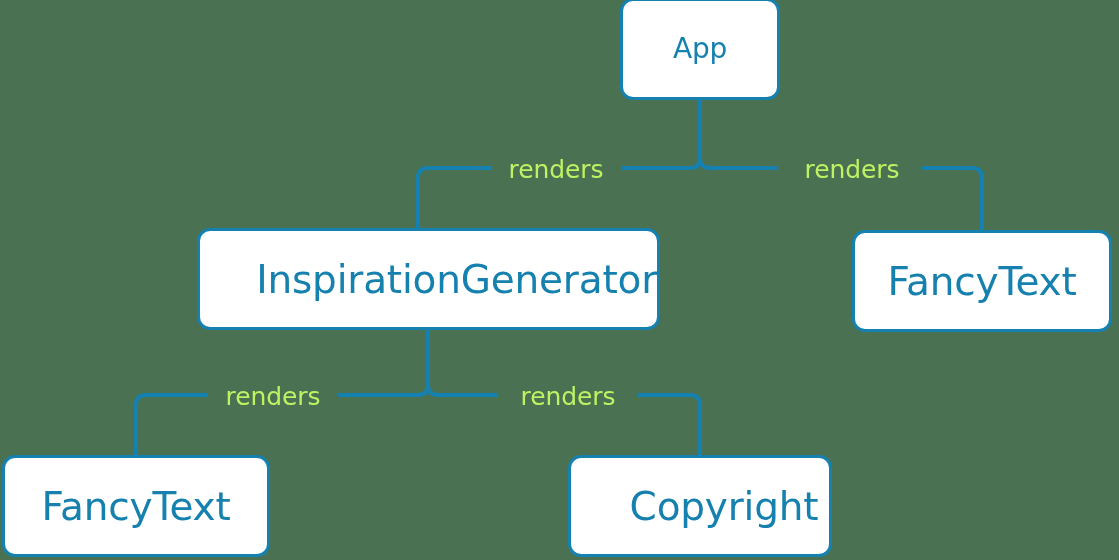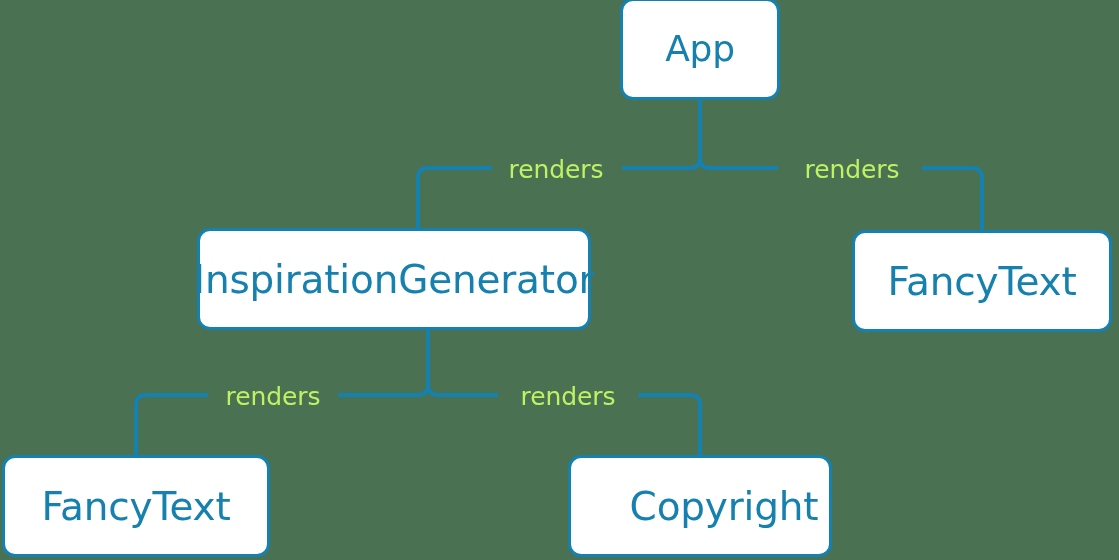--- a/index.html
+++ b/index.html
@@ -41,23 +41,23 @@
     letter-spacing: -0.2px;
     white-space: nowrap;
   }
   .node-label {
     color: #1681ae;
     line-height: 1;
   }
   #node-app {
     left: 620px; top: -2px; width: 160px; height: 102px;
   }
-  #node-app .node-label { font-size: 36px; }
+  #node-app .node-label { font-size: 28px; }
   #node-inspirationgenerator {
-    left: 197px; top: 228px; width: 394px; height: 102px;
+    left: 197px; top: 228px; width: 463px; height: 102px; justify-content: flex-end;
   }
   #node-inspirationgenerator .node-label { font-size: 39px; }
   #node-fancytext-right {
     left: 852px; top: 230px; width: 260px; height: 102px;
   }
   #node-fancytext-right .node-label { font-size: 39px; }
   #node-fancytext-left {
     left: 2px; top: 455px; width: 268px; height: 102px;
   }
   #node-fancytext-left .node-label { font-size: 39px; }

